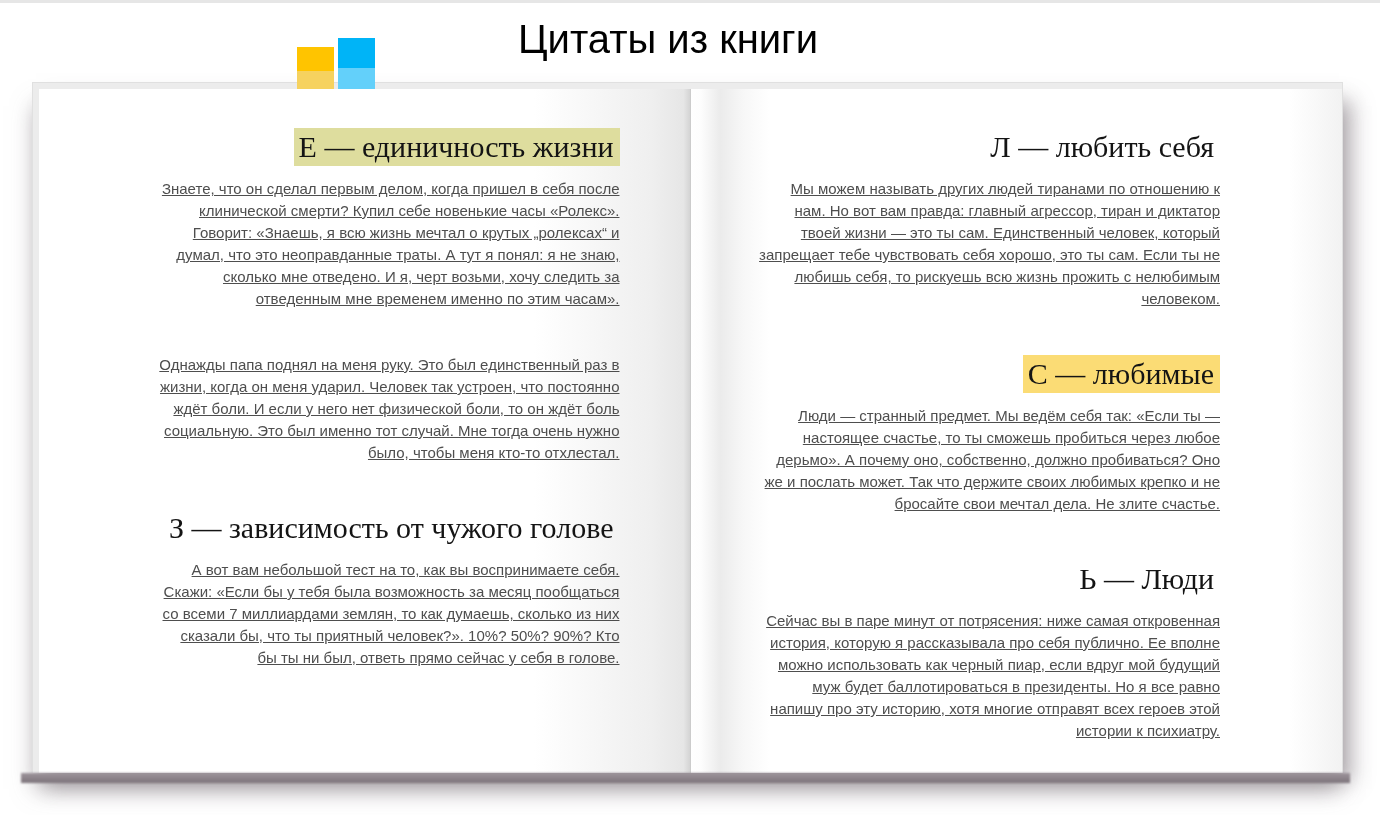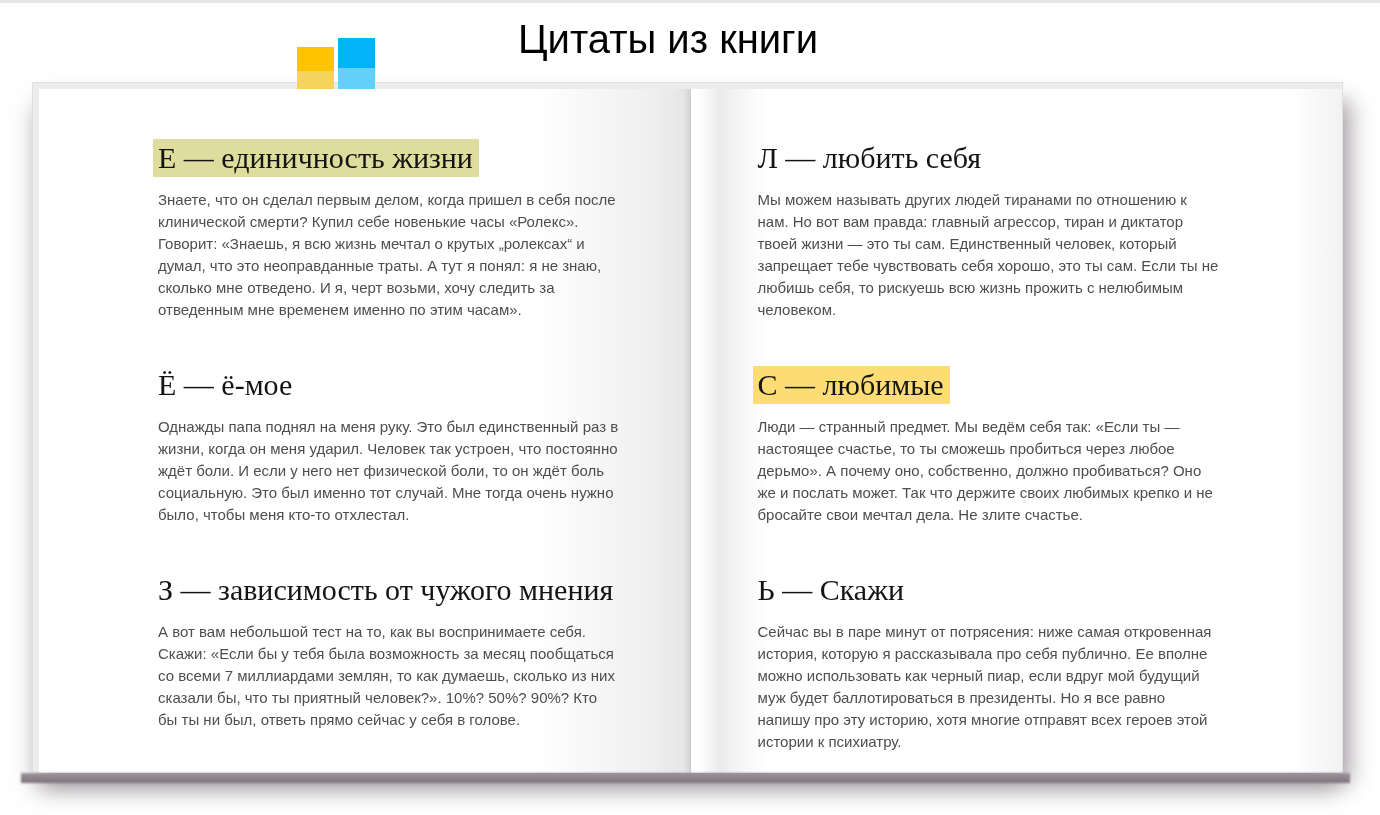--- a/index.html
+++ b/index.html
@@ -95,21 +95,21 @@
     padding: 34px 70px 0 119px;
   }
   .page-right {
     background: linear-gradient(to right,
       #ffffff 0%, #fdfdfd 1.5%, #ebebeb 4.5%, #f7f7f7 8%, #ffffff 12%,
       #ffffff 92%, #f2f2f2 100%);
     padding: 34px 122px 0 67px;
   }
 
   
-  .quote { margin: 15px 0 44px 0; }
+  .quote { margin: 4px 0 44px 0; text-align: right; }
   .quote + .quote { margin-top: 40px; }
   .qh {
     margin: 0;
     font-family: "Liberation Serif", "DejaVu Serif", serif;
     font-size: 30px;
     font-weight: 400;
     line-height: 40px;
     color: #141414;
   }
   .qh .hl {
@@ -117,20 +117,21 @@
     padding: 2px 6px 3px 5px;
     margin-left: -5px;
     box-decoration-break: clone;
     -webkit-box-decoration-break: clone;
   }
   .qp {
     margin: 11px 0 0 0;
     font-size: 15px;
     line-height: 22px;
     color: #4e4e4e;
+    text-decoration: underline;
   }
 </style>
 </head>
 <body>
 
 <div class="header">
   <h1 class="page-title">Цитаты из книги</h1>
 </div>
 
 <div class="logo">
@@ -148,44 +149,43 @@
   <div class="pages">
 
     <div class="page page-left">
 
       <section class="quote">
         <h2 class="qh"><span class="hl" style="background-color: rgb(222, 221, 158);">Е — единичность жизни</span></h2>
         <p class="qp">Знаете, что он сделал первым делом, когда пришел в себя после клинической смерти? Купил себе новенькие часы «Ролекс». Говорит: «Знаешь, я всю жизнь мечтал о крутых „ролексах“ и думал, что это неоправданные траты. А тут я понял: я не знаю, сколько мне отведено. И я, черт возьми, хочу следить за отведенным мне временем именно по этим часам».</p>
       </section>
 
       <section class="quote">
-        <h2 class="qh"><span class="hl">Ё — ё-мое</span></h2>
         <p class="qp">Однажды папа поднял на меня руку. Это был единственный раз в жизни, когда он меня ударил. Человек так устроен, что постоянно ждёт боли. И если у него нет физической боли, то он ждёт боль социальную. Это был именно тот случай. Мне тогда очень нужно было, чтобы меня кто-то отхлестал.</p>
       </section>
 
       <section class="quote">
-        <h2 class="qh"><span class="hl">З — зависимость от чужого мнения</span></h2>
+        <h2 class="qh"><span class="hl">З — зависимость от чужого голове</span></h2>
         <p class="qp">А вот вам небольшой тест на то, как вы воспринимаете себя. Скажи: «Если бы у тебя была возможность за месяц пообщаться со всеми 7 миллиардами землян, то как думаешь, сколько из них сказали бы, что ты приятный человек?». 10%? 50%? 90%? Кто бы ты ни был, ответь прямо сейчас у себя в голове.</p>
       </section>
 
     </div>
 
     <div class="page page-right">
 
       <section class="quote">
         <h2 class="qh"><span class="hl">Л — любить себя</span></h2>
         <p class="qp">Мы можем называть других людей тиранами по отношению к нам. Но вот вам правда: главный агрессор, тиран и диктатор твоей жизни — это ты сам. Единственный человек, который запрещает тебе чувствовать себя хорошо, это ты сам. Если ты не любишь себя, то рискуешь всю жизнь прожить с нелюбимым человеком.</p>
       </section>
 
       <section class="quote">
         <h2 class="qh"><span class="hl" style="background-color: rgb(251, 220, 117);">С — любимые</span></h2>
         <p class="qp">Люди — странный предмет. Мы ведём себя так: «Если ты — настоящее счастье, то ты сможешь пробиться через любое дерьмо». А почему оно, собственно, должно пробиваться? Оно же и послать может. Так что держите своих любимых крепко и не бросайте свои мечтал дела. Не злите счастье.</p>
       </section>
 
       <section class="quote">
-        <h2 class="qh"><span class="hl">Ь — Скажи</span></h2>
+        <h2 class="qh"><span class="hl">Ь — Люди</span></h2>
         <p class="qp">Сейчас вы в паре минут от потрясения: ниже самая откровенная история, которую я рассказывала про себя публично. Ее вполне можно использовать как черный пиар, если вдруг мой будущий муж будет баллотироваться в президенты. Но я все равно напишу про эту историю, хотя многие отправят всех героев этой истории к психиатру.</p>
       </section>
 
     </div>
 
   </div>
 </div>
 
 </body></html>

